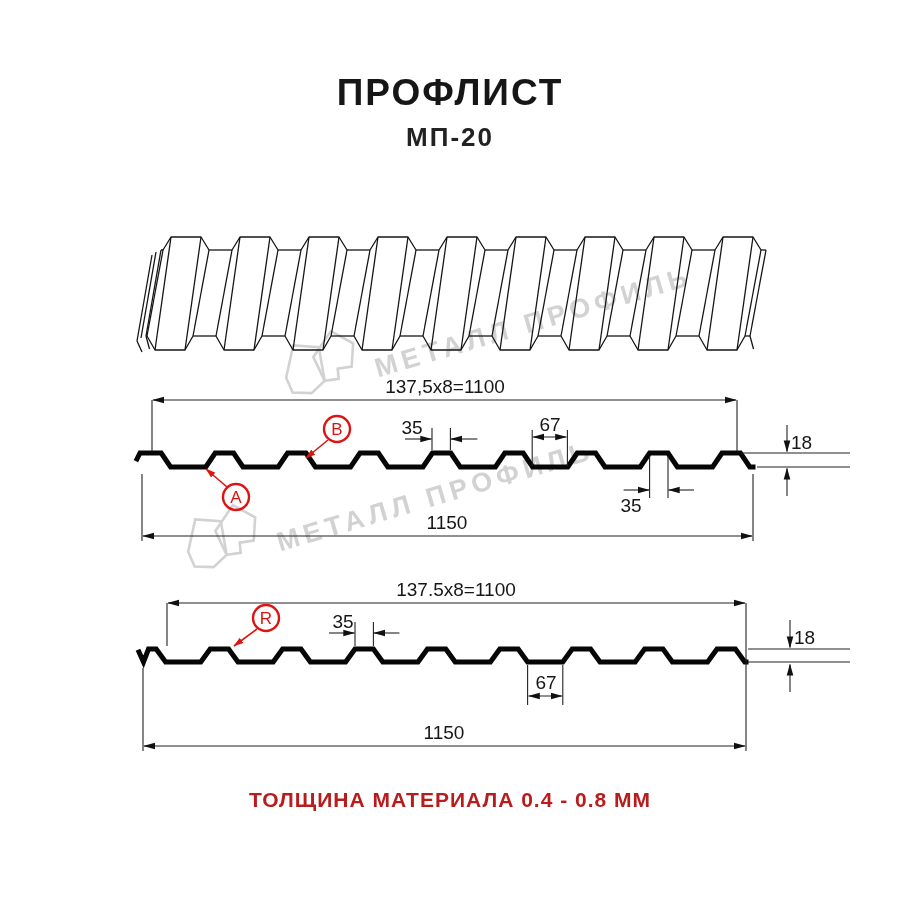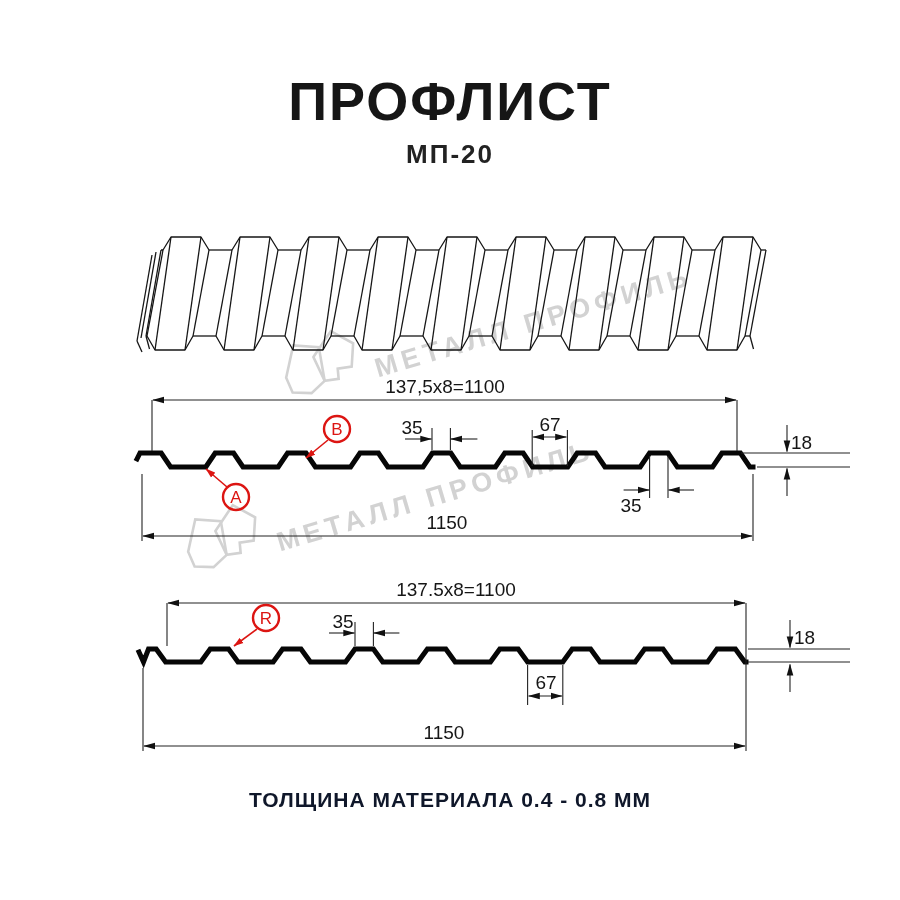--- a/index.html
+++ b/index.html
@@ -1,22 +1,22 @@
 <!DOCTYPE html>
 <html style="--red: #dc1512; --wmgray: #d2d2d2;"><head>
 <meta charset="utf-8">
 <style>
   html,body{margin:0;padding:0;background:#fff;}
   .page{position:relative;width:900px;height:900px;background:#fff;overflow:hidden;
         font-family:"Liberation Sans",sans-serif;}
   .header{position:absolute;top:74px;left:0;width:900px;text-align:center;}
-  .header h1{margin:0;font-size:54px;font-weight:800;letter-spacing:2px;color:#161616;line-height:1;}
+  .header h1{margin:0;font-size:37px;font-weight:800;letter-spacing:2px;color:#161616;line-height:1;}
   .subtitle{margin-top:11px;font-size:26px;font-weight:700;letter-spacing:2px;color:#222;}
   .footer{position:absolute;top:788px;left:0;width:900px;text-align:center;
-          font-size:21px;font-weight:600;letter-spacing:1px;color:#0f172a;}
+          font-size:21px;font-weight:600;letter-spacing:1px;color:#b91c1c;}
   svg{position:absolute;left:0;top:0;}
   .thin{stroke:#222;stroke-width:1.1;fill:none;}
   .profile{stroke:#060606;stroke-width:5;fill:none;stroke-linejoin:miter;stroke-linecap:square;}
   .mid{stroke:#161616;stroke-width:1.3;fill:none;stroke-linejoin:round;}
   .dim{font-size:19px;fill:#161616;}
   .redline{stroke:var(--red,#dc1512);stroke-width:1.6;fill:none;}
   .redcirc{stroke:var(--red,#dc1512);stroke-width:2.4;fill:none;}
   .redtxt{font-size:17px;fill:var(--red,#dc1512);font-weight:400;}
   .arrow-black{fill:#111;}
   .arrow-red{fill:var(--red,#dc1512);}

